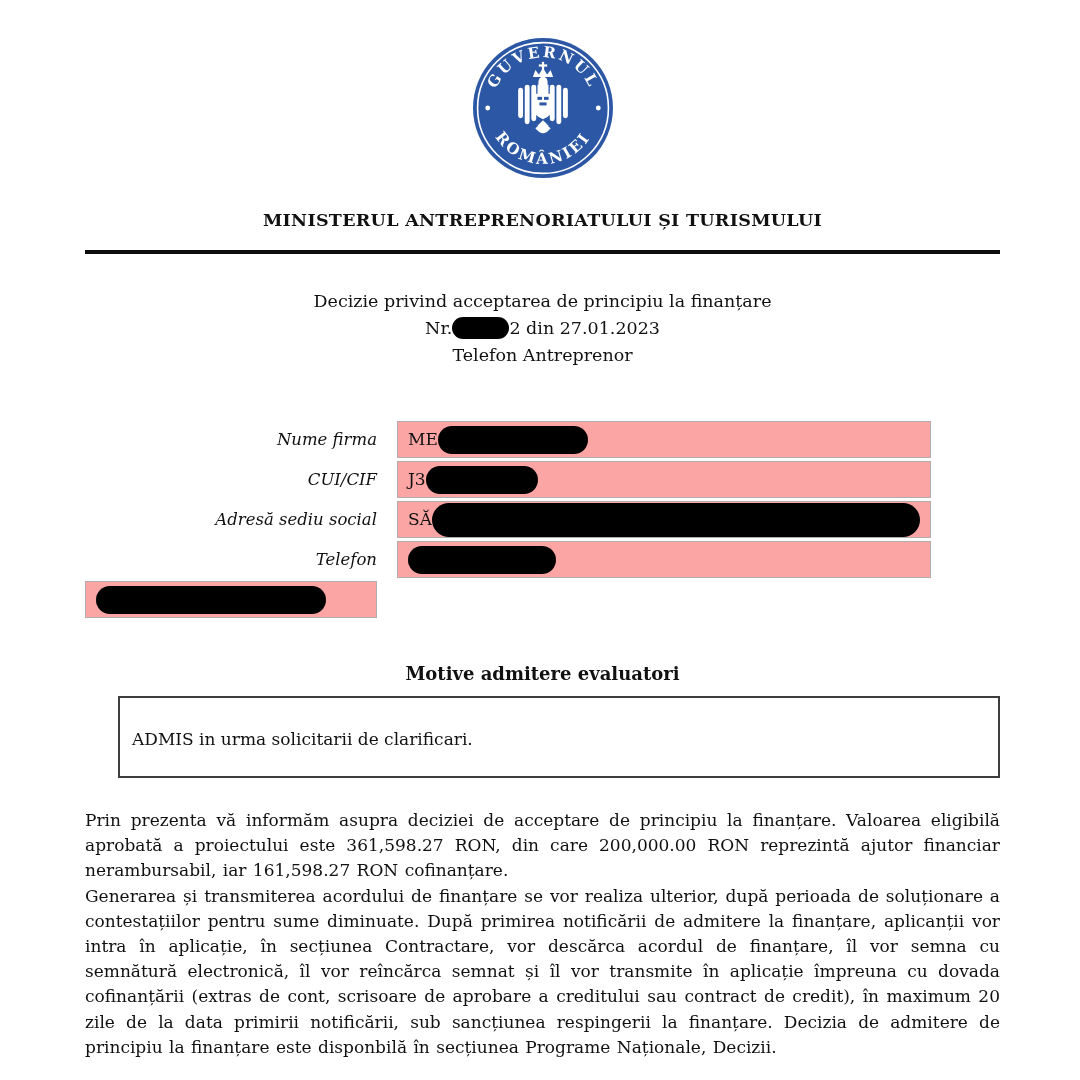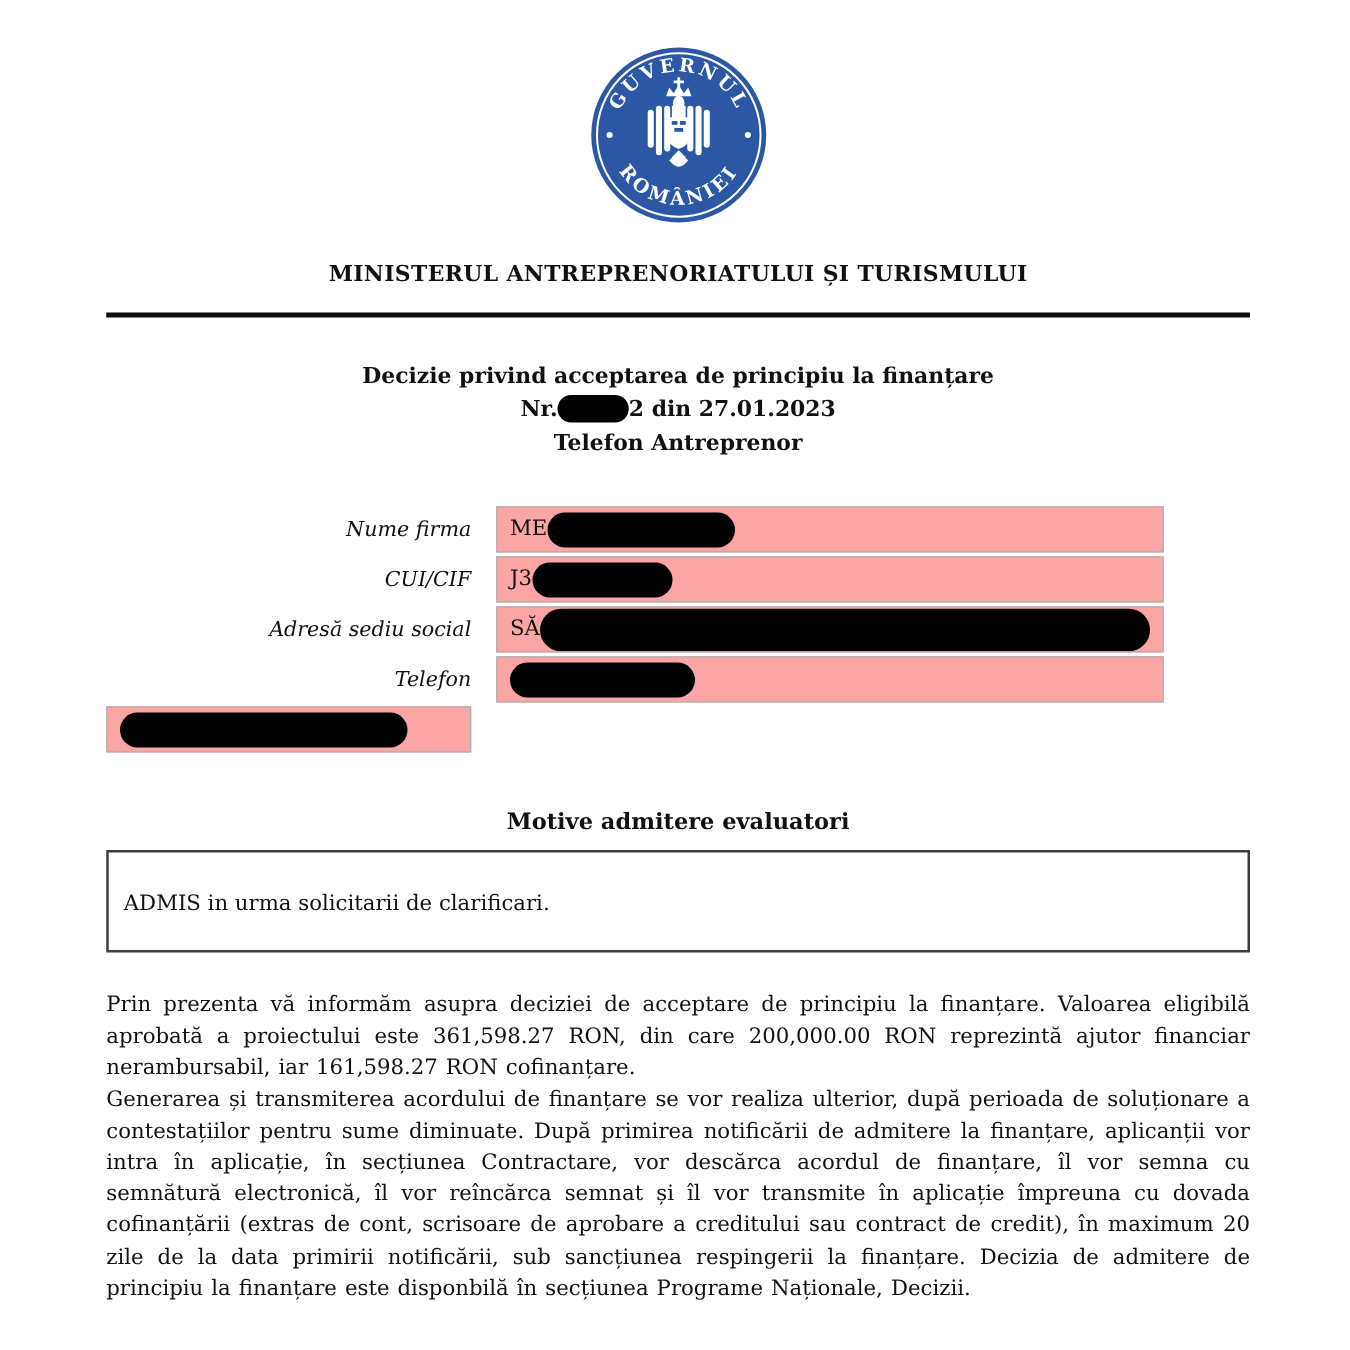--- a/index.html
+++ b/index.html
@@ -19,47 +19,48 @@
   .ministry {
     margin-top: 27px; text-align: center;
     font-size: 17.5px; font-weight: bold; letter-spacing: 0.3px;
     line-height: 21px;
   }
 
   
   .rule { margin-top: 19px; height: 4px; background: #0d0d0d; }
 
   
-  .doc-title { margin-top: 34px; text-align: center; font-weight: bold; font-size: 17.5px; line-height: 27px; }
+  .doc-title { margin-top: 34px; text-align: center; font-weight: normal; font-size: 17.5px; line-height: 27px; }
   .doc-title .nr-line { white-space: nowrap; }
   .redaction {
     display: inline-block; background: #000000; vertical-align: -5px;
     border-radius: 11px;
   }
 
   
-  .details { margin-top: 36px; display: grid; grid-template-columns: 292px 534px; column-gap: 20px; row-gap: 3px; }
+  .details { margin-top: 52px; display: grid; grid-template-columns: 292px 534px; column-gap: 20px; row-gap: 3px; }
   .dlabel {
     font-style: italic; font-size: 16.5px; text-align: right;
     display: flex; align-items: center; justify-content: flex-end;
     height: 37px;
   }
   .dcell {
     height: 37px; border: 1px solid #b0aeac; background: #fca5a5;
     display: flex; align-items: center; padding-left: 10px; overflow: hidden;
   }
   .dprefix { font-size: 17px; line-height: 1; }
   .dcell .redaction { vertical-align: middle; border-radius: 17px; flex: none; }
 
   
   .motive-heading { margin-top: 46px; text-align: center; font-weight: bold; font-size: 18px; line-height: 20px; }
   .motive-box {
     margin-top: 12px; height: 82px; border: 2px solid #3d3d3d; background: #ffffff;
     display: flex; align-items: center; padding: 4px 12px 0 12px;
     font-size: 17px;
+    margin-left: 33px;
   }
 
   
   .body-text { margin-top: 30px; font-size: 17px; line-height: 25.2px; text-align: justify; word-spacing: 1px; }
   .body-text p { margin: 0; }
 </style>
 </head>
 <body>
 
 <div class="page">

